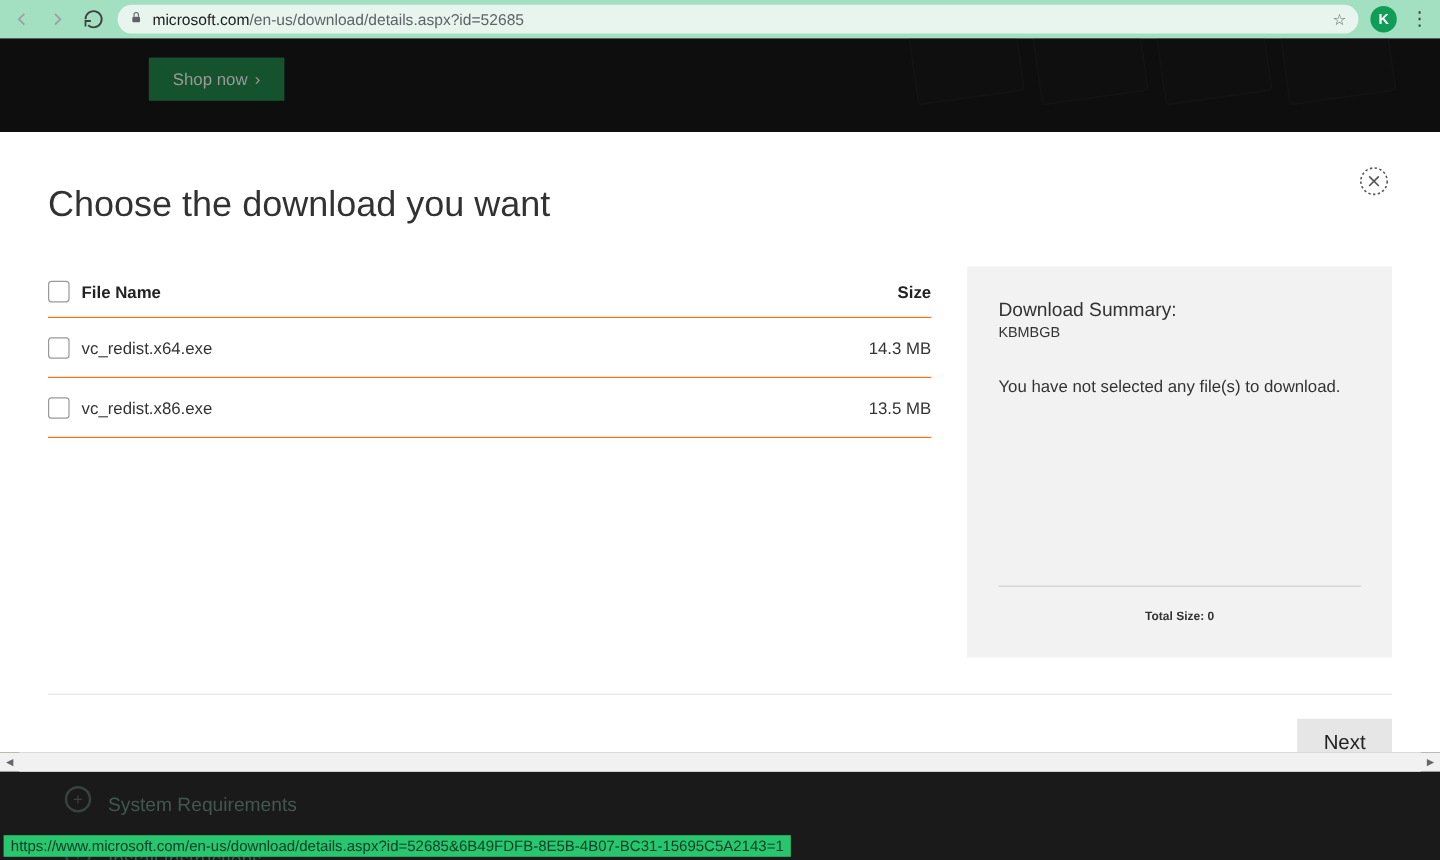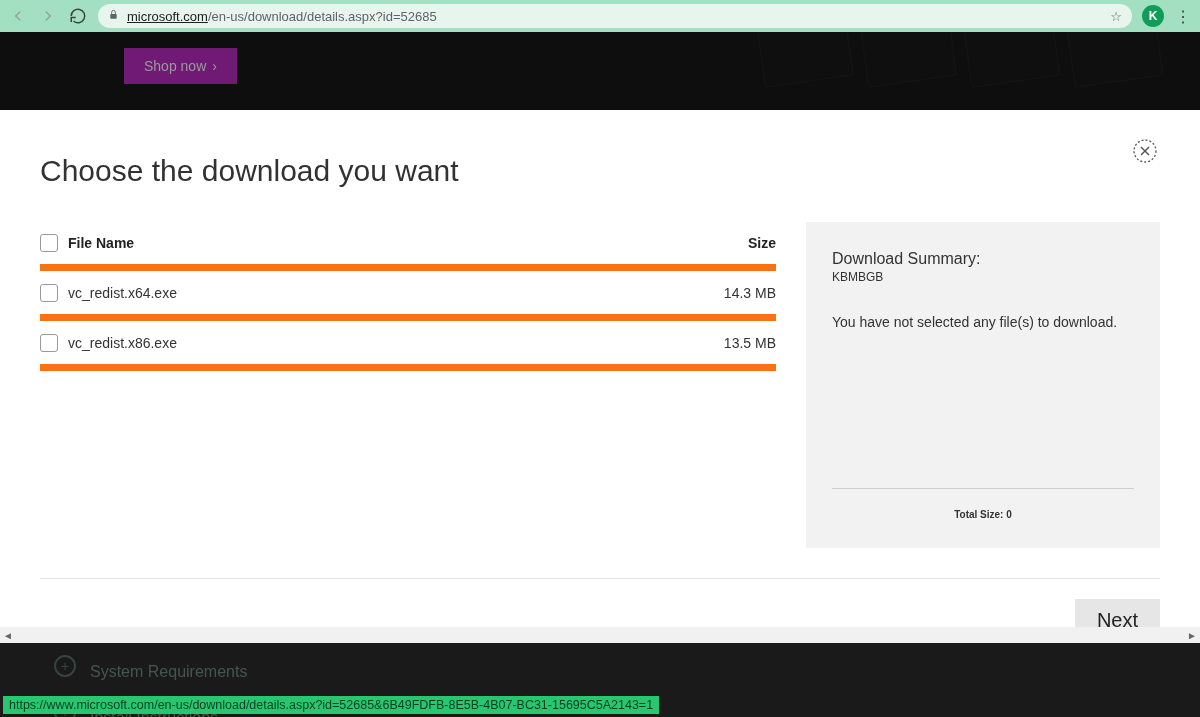--- a/index.html
+++ b/index.html
@@ -29,21 +29,21 @@
     background: #e8f5ee;
     border-radius: 12px;
     display: flex;
     align-items: center;
     padding: 0 10px;
     gap: 8px;
     font-size: 13px;
     color: #202124;
   }
   .url-pill .lock { color: #5f6368; font-size: 12px; }
-  .url-pill .domain-part { color: #202124; text-decoration: underline; }
+  .url-pill .domain-part { color: #202124; }
   .url-pill .path-part { color: #5f6368; }
   .url-pill .star { margin-left: auto; color: #5f6368; }
   .profile-badge {
     width: 22px; height: 22px; border-radius: 50%;
     background: #0f9d58; color: #fff;
     display: flex; align-items: center; justify-content: center;
     font-size: 12px; font-weight: 600;
   }
   .kebab { color: #404040; font-size: 16px; width: 18px; text-align: center; }
 
@@ -54,21 +54,21 @@
     position: relative;
     flex: 0 0 auto;
     overflow: hidden;
   }
   .hero-overlay { position:absolute; inset:0; background: rgba(0,0,0,0.55); }
   .hero-inner { position: relative; padding-left: 124px; padding-top: 2px; }
   .hero-tag { color: #6e6e6e; font-size: 14px; }
   .shop-btn {
     margin-top: 14px;
     display: inline-flex; align-items: center; gap: 6px;
-    background: #701a75; color: #9a9a9a;
+    background: #14532d; color: #9a9a9a;
     padding: 10px 20px;
     font-size: 14px;
   }
   .devices {
     position:absolute; right: 40px; top:-10px; display:flex; gap:22px;
     transform: scale(0.6); transform-origin: top right;
     opacity: 0.35;
   }
   .device {
     width: 150px; height: 100px; background:#2a2a2a;
@@ -106,21 +106,21 @@
 
   .columns {
     display: flex;
     gap: 30px;
     margin-top: 34px;
   }
   .file-table { flex: 1; }
   .table-head, .table-row {
     display: flex;
     align-items: center;
-    border-bottom: 7px solid #f97316;
+    border-bottom: 1px solid #f97316;
     padding: 12px 0;
   }
   .table-head { font-weight: 600; font-size: 14px; color:#222; }
   .table-row { font-size: 14px; color:#333; min-height: 50px; }
   .col-check { width: 28px; display:flex; }
   .col-name { flex: 1; }
   .col-size { width: 100px; text-align: right; }
 
   .chk {
     width: 18px; height: 18px; border: 1.5px solid #999; border-radius: 3px; background:#fff;
@@ -141,21 +141,21 @@
   .summary-total { font-size: 10px; font-weight:700; color:#333; margin-top: 20px; text-align: center; }
 
   .next-row {
     display:flex; justify-content:flex-end;
     margin-top: 30px;
     border-top: 1px solid #e5e5e5;
     padding-top: 20px;
   }
   .next-btn {
     background:#e6e6e6; color:#222;
-    padding: 10px 22px; font-size:20px;
+    padding: 10px 22px; font-size:17px;
   }
 
   
   .footer-strip {
     height: 90px;
     background: #1a1a1a;
     position: relative;
     flex: 0 0 auto;
   }
   .hscroll {

